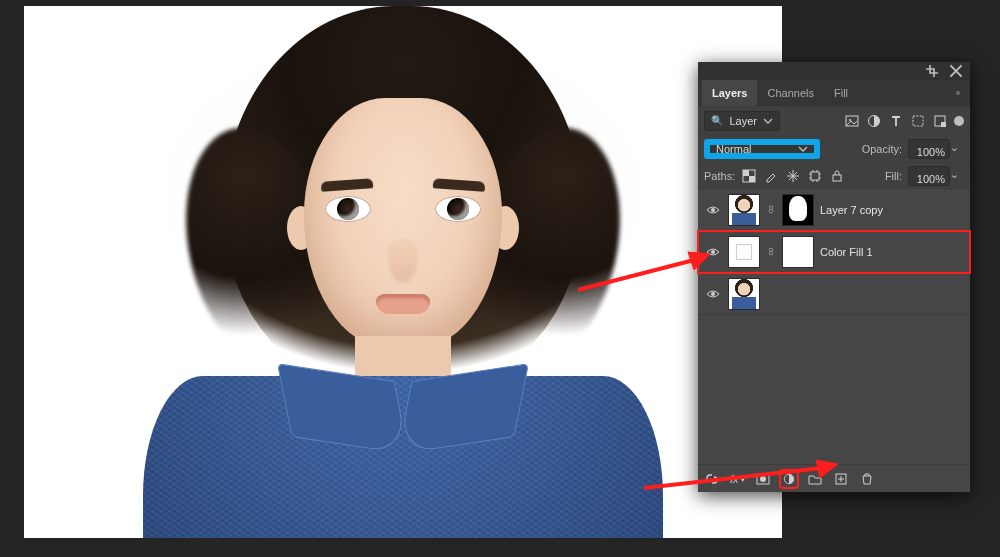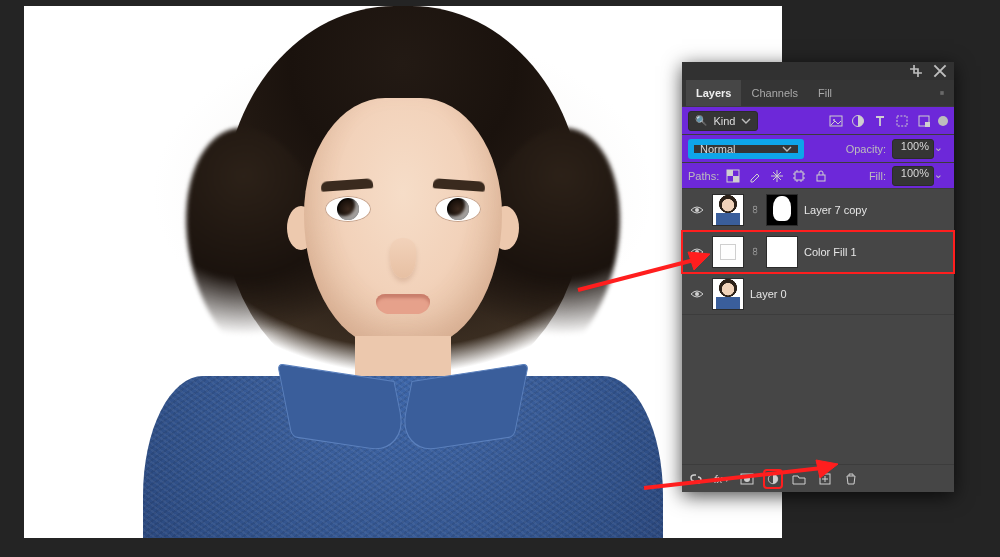--- a/index.html
+++ b/index.html
@@ -139,23 +139,23 @@
     width:120px; height:70px;
     background:#3a5e9b;
     border:1px solid #5b80bd;
   }
   .collar-l { left:50%; margin-left:-120px; transform:skewY(20deg) rotate(-12deg); border-radius:6px 0 40px 6px; }
   .collar-r { left:50%; margin-left:   0px; transform:skewY(-20deg) rotate(12deg); border-radius:0 6px 6px 40px; }
 
   
   .panel {
     position:absolute;
-    left:682px; top:62px;
+    left:698px; top:62px;
     width:272px; height:430px;
-    background:#6d28d9;
+    background:#404040;
     box-shadow:0 4px 18px rgba(0,0,0,0.7);
     color:#d9d9d9;
     font-size:11px;
     display:flex; flex-direction:column;
   }
   .panel-top {
     height:18px; background:#313131;
     display:flex; justify-content:flex-end; align-items:center;
     padding:0 6px; gap:8px;
   }
@@ -203,21 +203,21 @@
   .blend-row { height:28px; }
   .blend-sel {
     background:#353535; border:6px solid #0ea5e9;
     height:20px; width:116px;
     display:flex; align-items:center; justify-content:space-between;
     padding:0 6px; border-radius:3px;
   }
   .pct-box {
     background:#353535; border:1px solid #2b2b2b;
     height:20px; width:42px;
-    display:flex; align-items:flex-start; justify-content:flex-end;
+    display:flex; align-items:flex-end; justify-content:flex-end;
     padding:0 4px; border-radius:3px;
     position:relative;
   }
   .pct-box::after {
     content:"⌄"; position:absolute; right:-10px; top:1px;
     color:#bdbdbd; font-size:11px;
   }
   .label-sm { color:#bdbdbd; }
 
   .lock-row { height:26px; }
@@ -344,21 +344,21 @@
     <span class="ico menu-icon">
       <svg viewBox="0 0 14 14">
           <path d="M1 3h12M1 7h12M1 11h12" stroke="#cfcfcf" stroke-width="1.6"></path>
         </svg>
     </span>
   </div>
 
   <div class="row filter-row">
     <div class="filter-sel">
       <span style="font-size:10px;">🔍</span>
-      <span>Kind</span>
+      <span>Layer</span>
       <svg viewBox="0 0 10 10">
           <path d="M1 3 L5 7 L9 3" fill="none" stroke="#bdbdbd" stroke-width="1.4"></path>
         </svg>
     </div>
     <div class="spacer"></div>
     <span class="ico">
       <svg viewBox="0 0 14 14">
           <rect x="1" y="2" width="12" height="10" fill="none" stroke="#cfcfcf"></rect>
           <circle cx="5" cy="6" r="1" fill="#cfcfcf"></circle>
           <path d="M2 11 L6 7 L9 10 L12 7" fill="none" stroke="#cfcfcf"></path>
@@ -472,21 +472,20 @@
     </div>
 
     <div class="layer">
       <span class="eye-toggle">
         <svg viewBox="0 0 14 10">
             <path d="M1 5 Q7 -1 13 5 Q7 11 1 5 Z" fill="none" stroke="#cfcfcf"></path>
             <circle cx="7" cy="5" r="2" fill="#cfcfcf"></circle>
           </svg>
       </span>
       <div class="thumb portrait-thumb"></div>
-      <span class="layer-name">Layer 0</span>
     </div>
 
   </div>
 
   <div class="panel-footer">
     <span class="ico">
       <svg viewBox="0 0 14 14">
           <path d="M5 9a3 3 0 0 1 0-6h2M9 5a3 3 0 0 1 0 6H7" fill="none" stroke="#cfcfcf" stroke-width="1.4"></path>
         </svg>
     </span>

